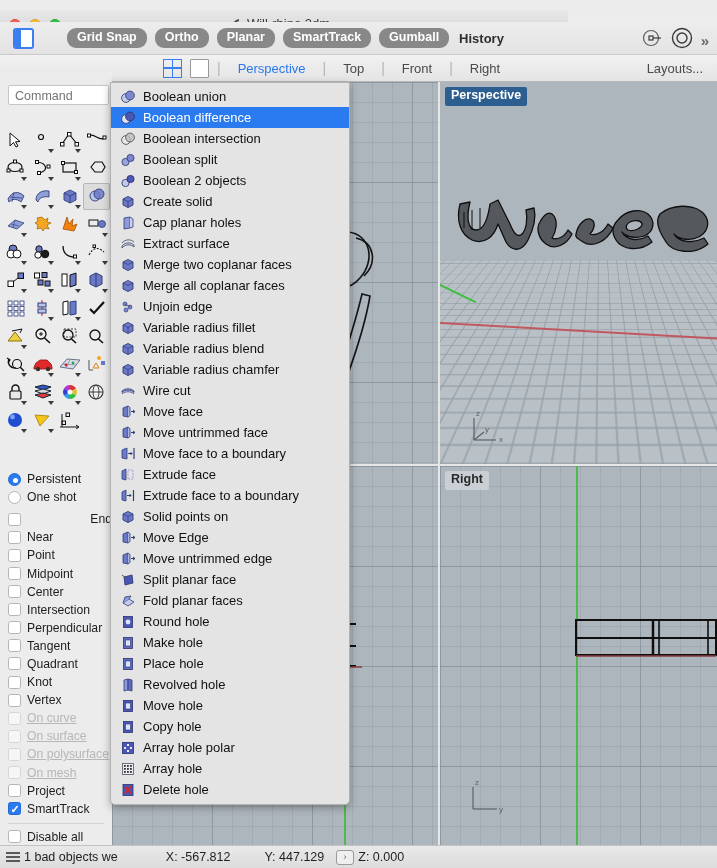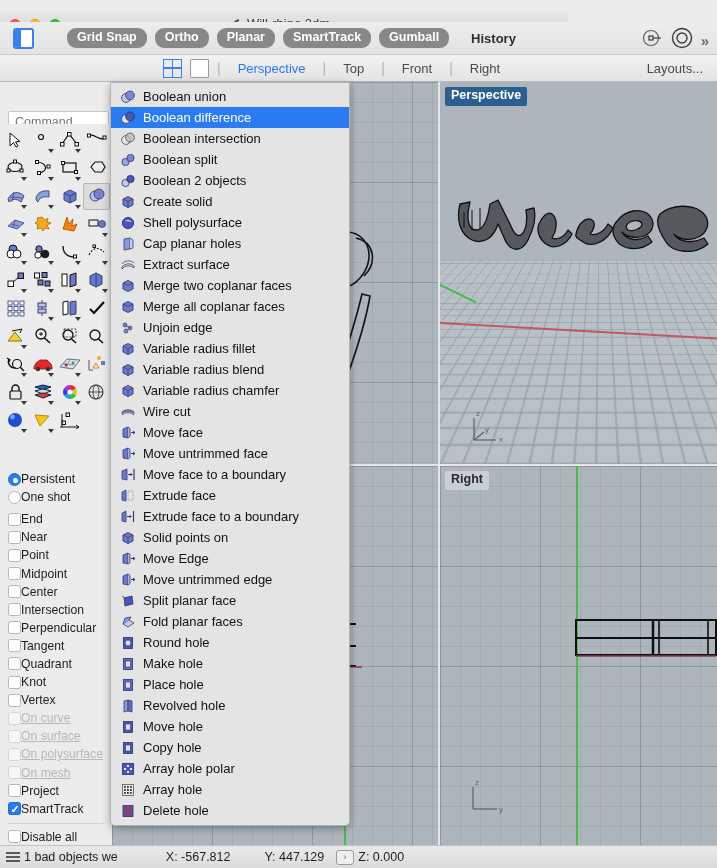--- a/index.html
+++ b/index.html
@@ -49,21 +49,21 @@
     background:#3b7ef0; border-radius:1px 0 0 1px;
   }
   .pill-group { display: flex; gap: 8px; margin-left: 33px; align-items: center; }
   .pill {
     background: #888888; color: #ffffff;
     font-size: 12.5px; font-weight: bold;
     padding: 3px 10px 4px; border-radius: 9px;
     line-height: 1.1; white-space: nowrap;
   }
   .history-label {
-    margin-left: 14px; font-size: 13px; font-weight: bold; color: #2e2e2e;
+    margin-left: 2px; font-size: 13px; font-weight: bold; color: #2e2e2e;
   }
   .top-right-icons {
     position: absolute; right: 8px; top: 4px;
     display: flex; align-items: center; gap: 7px;
   }
   .chev-dbl { font-size: 15px; color: #6a6a6a; font-weight: bold; }
 
   
   .vptabs {
     position: absolute; left: 0; top: 55px; width: 717px; height: 27px;
@@ -78,21 +78,21 @@
   .quad-ico::before { content:""; position:absolute; left:50%; top:0; bottom:0; width:1.5px; background:#3b7ef0; margin-left:-0.75px;}
   .quad-ico::after { content:""; position:absolute; top:50%; left:0; right:0; height:1.5px; background:#3b7ef0; margin-top:-0.75px;}
   .single-ico { width: 19px; height: 19px; border: 1.5px solid #9a9a9a; border-radius:1px; background:#fff;}
   .vsep { color: #b4b4b4; font-size: 14px; margin: 0 8px; }
   .vptab { font-size: 13px; color: #4a4a4a; padding: 0 9px; white-space: nowrap; }
   .vptab.active { color: #2a78ef; }
   .layouts { position: absolute; right: 14px; font-size: 13px; color: #4a4a4a; }
 
   
   .cmdwrap {
-    position: absolute; left: 0; top: 98px; width: 112px; height: 42px;
+    position: absolute; left: 0; top: 72px; width: 112px; height: 42px;
     background: #ececec;
   }
   .cmd-input {
     position: absolute; left: 8px; top: 13px; width: 101px; height: 20px;
     background: #ffffff; border: 1px solid #c6c6c6; border-radius: 2px;
     font-size: 12.5px; color: #a8a8a8; padding: 2px 0 0 6px;
     font-family: "Liberation Sans", sans-serif;
   }
 
   
@@ -112,22 +112,22 @@
     width: 0; height: 0; border-left: 3.2px solid transparent;
     border-right: 3.2px solid transparent; border-top: 4px solid #3a3a3a;
   }
   .ico svg { display:block; }
 
   
   .osnap {
     position: absolute; left: 0; top: 464px; width: 112px; height: 383px;
     background: #ececec; padding: 6px 0 0 8px;
   }
-  .orow { display: flex; align-items: center; height: 18.1px; }
-  .orow.gap { margin-top: 4px; }
+  .orow { display: flex; align-items: center; height: 18.1px; gap: 6px; }
+  .orow.gap { margin-top: 4px; justify-content: space-between; }
   .radio {
     width: 13px; height: 13px; border-radius: 50%;
     border: 1px solid #b5b5b5; background: #fff; flex: 0 0 auto;
   }
   .radio.on { background: #2a7bf0; border-color: #2169d8; position: relative; }
   .radio.on::after {
     content:""; position:absolute; left:4px; top:4px;
     width:5px; height:5px; border-radius:50%; background:#fff;
   }
   .cbox {
@@ -889,29 +889,20 @@
     <div class="mitem">
       <span class="mico">
         <svg width="16" height="16" viewBox="0 0 16 16">
             <path d="M3 5 L8 2.5 L13 5 L13 11 L8 13.5 L3 11 Z" fill="#6b79c7" stroke="#2f3d7a" stroke-width="0.9"></path>
             <path d="M3 5 L8 7.5 L13 5 M8 7.5 L8 13.5" fill="none" stroke="#2f3d7a" stroke-width="0.8"></path>
           </svg>
       </span>
       <span>Create solid</span>
     </div>
 
-    <div class="mitem">
-      <span class="mico">
-        <svg width="16" height="16" viewBox="0 0 16 16">
-            <circle cx="8" cy="8" r="5.6" fill="#4a57b5" stroke="#2a3170" stroke-width="0.9"></circle>
-            <path d="M4 6 C7 3, 11 4, 12.5 7" fill="#b6bee5" stroke="#2a3170" stroke-width="0.8"></path>
-          </svg>
-      </span>
-      <span>Shell polysurface</span>
-    </div>
 
     <div class="mitem">
       <span class="mico">
         <svg width="16" height="16" viewBox="0 0 16 16">
             <path d="M4 3 L10 2 L10 13 L4 14 Z" fill="#8f9ad8" stroke="#2f3d7a" stroke-width="0.8"></path>
             <path d="M10 2 L13 4 L13 12 L10 13" fill="#c9cfec" stroke="#2f3d7a" stroke-width="0.8"></path>
           </svg>
       </span>
       <span>Cap planar holes</span>
     </div>

